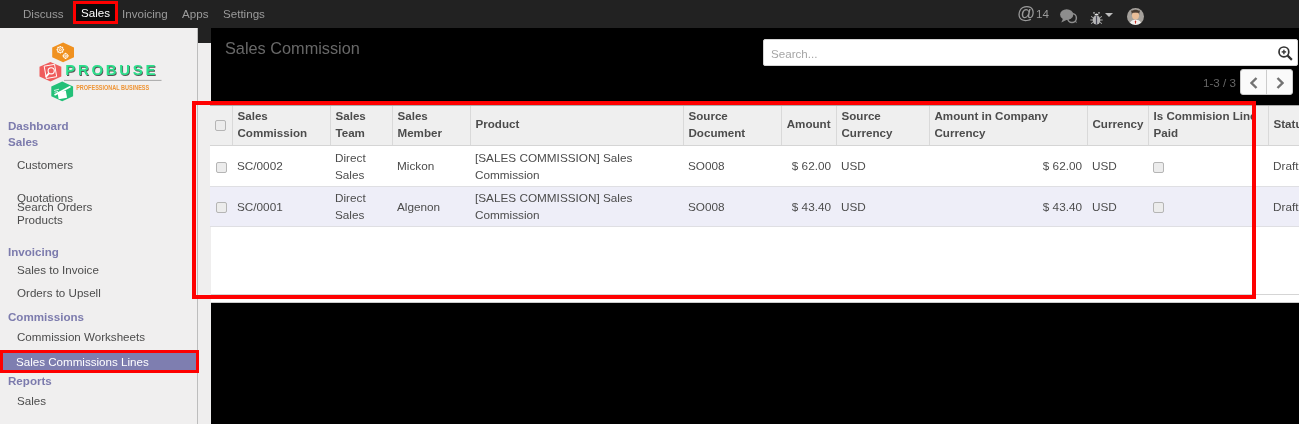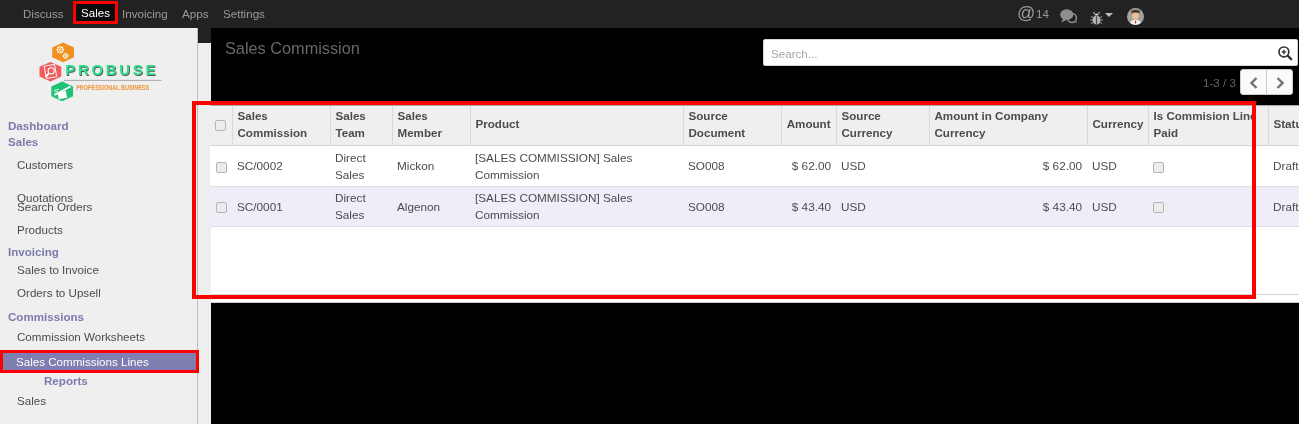--- a/index.html
+++ b/index.html
@@ -147,27 +147,27 @@
     <text x="66" y="76.4" font-family="Liberation Sans, sans-serif" font-size="15" font-weight="bold" fill="#555555" letter-spacing="3.2" textLength="93.5">PROBUSE</text>
     <text x="65.2" y="75.4" font-family="Liberation Sans, sans-serif" font-size="15" font-weight="bold" fill="#2de08c" letter-spacing="3.2" textLength="93.5">PROBUSE</text>
     <line x1="64" y1="80.4" x2="161.5" y2="80.4" stroke="#a0a0a0" stroke-width="0.9"></line>
     <text x="76.2" y="90" font-family="Liberation Sans, sans-serif" font-size="7.6" font-weight="bold" fill="#ef9434" textLength="73" lengthAdjust="spacingAndGlyphs">PROFESSIONAL BUSINESS</text>
   </svg>
   <div class="side-h" style="top:88px;">Dashboard</div>
   <div class="side-h" style="top:104px;">Sales</div>
   <div class="side-i" style="top:127px;">Customers</div>
   <div class="side-i" style="top:160px;">Quotations</div>
   <div class="side-i" style="top:169px;">Search Orders</div>
-  <div class="side-i" style="top:192px;">Products</div>
+  <div class="side-i" style="top:182px;">Products</div>
   <div class="side-h" style="top:214px;">Invoicing</div>
   <div class="side-i" style="top:232px;">Sales to Invoice</div>
   <div class="side-i" style="top:255px;">Orders to Upsell</div>
   <div class="side-h" style="top:279px;">Commissions</div>
   <div class="side-i" style="top:299px;">Commission Worksheets</div>
-  <div class="side-h" style="top:343px;margin-left:36px;">Reports</div>
+  <div class="side-h" style="top:343px;">Reports</div>
   <div class="side-i" style="top:363px;">Sales</div>
 </div>
 <div id="active-item">Sales Commissions Lines</div>
 
 <div id="content">
   <div id="title">Sales Commission</div>
   <div id="search">
     <span class="ph">Search...</span>
     <svg width="17" height="17" viewBox="0 0 16 16" style="position:absolute; right:3px; top:5px;">
       <circle cx="6.5" cy="6.5" r="4.6" fill="none" stroke="#333333" stroke-width="1.6"></circle>

